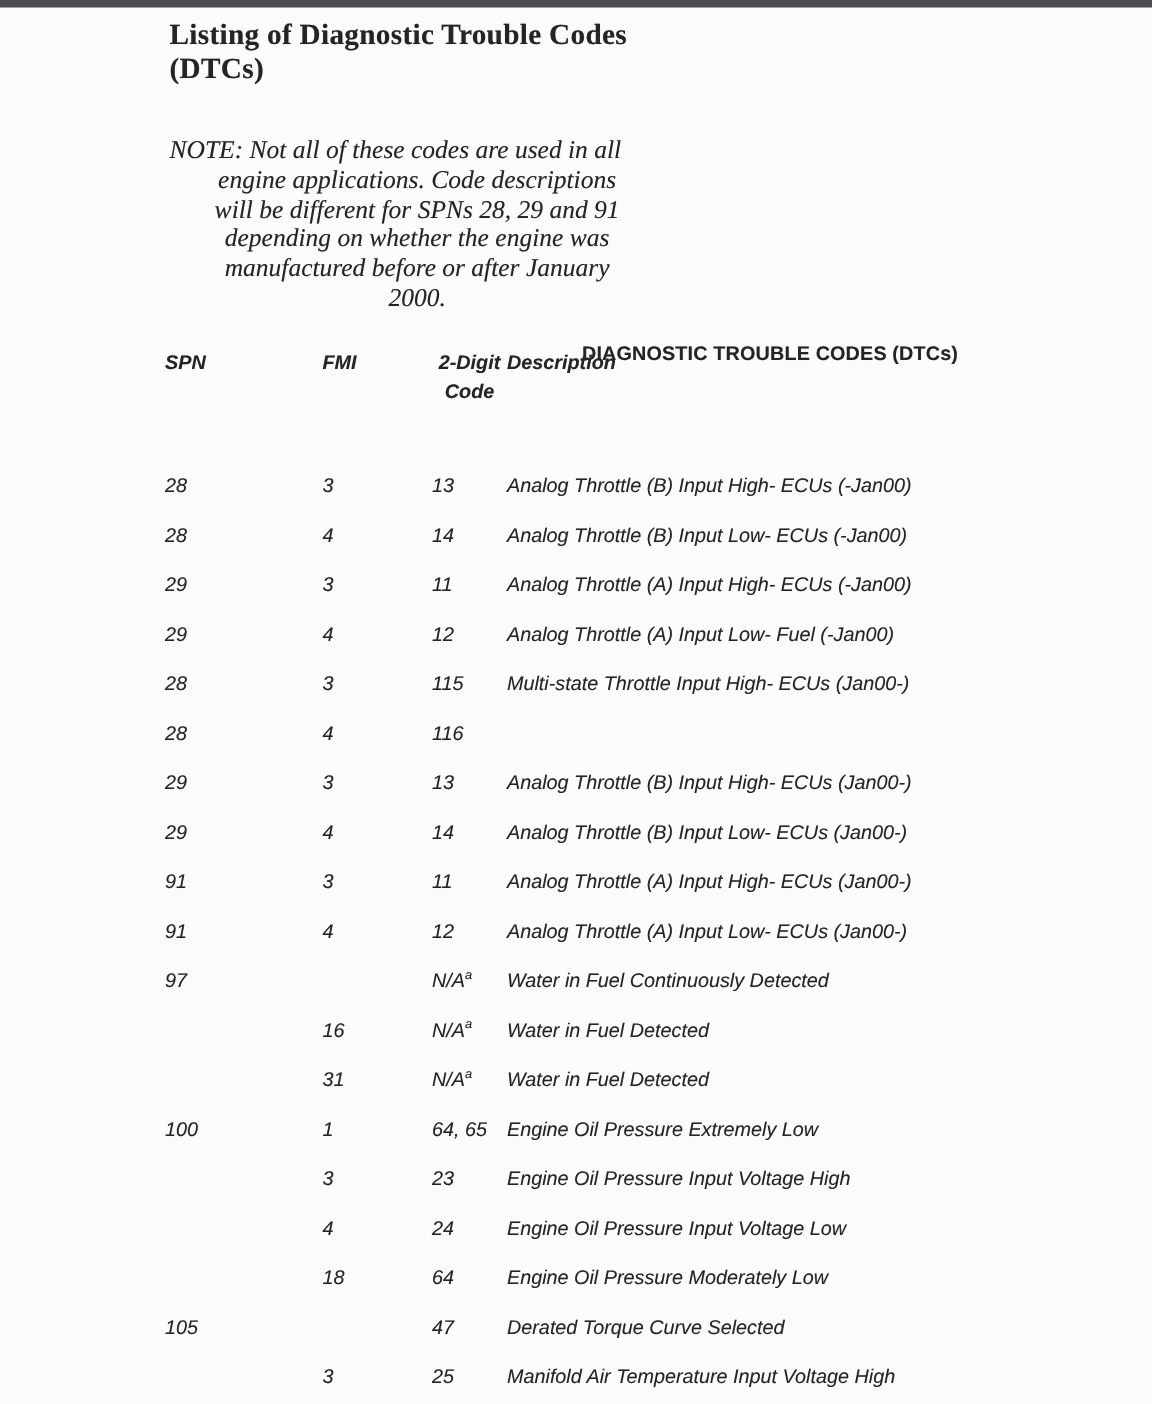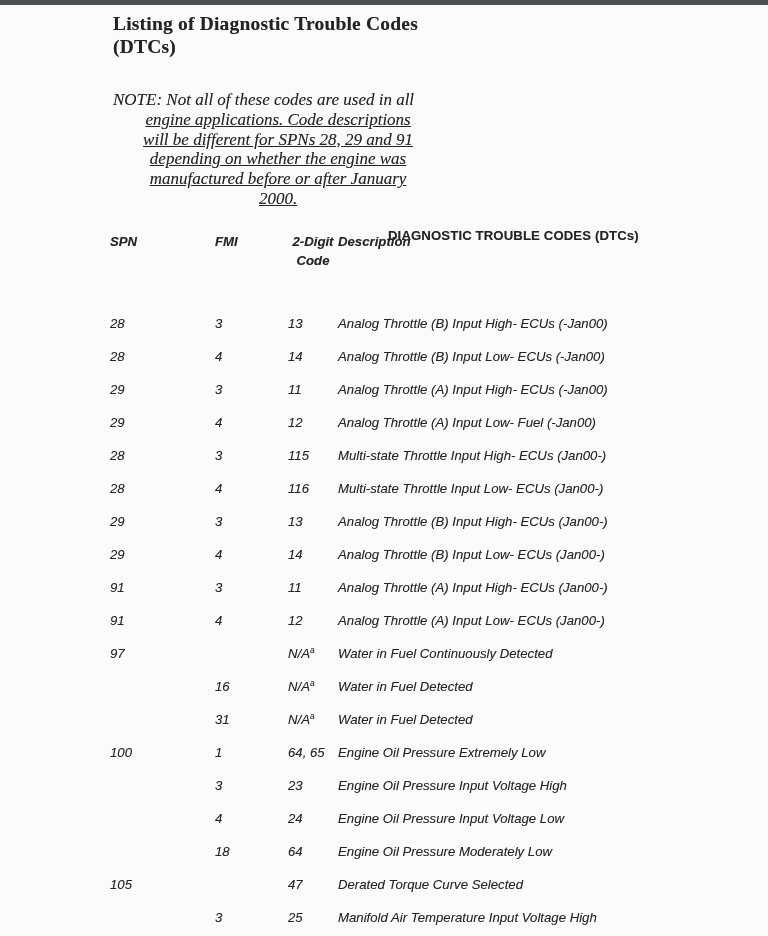--- a/index.html
+++ b/index.html
@@ -37,21 +37,21 @@
   .note {
     position: absolute;
     left: 113px; top: 90px;
     font-family: "Liberation Serif", "DejaVu Serif", serif;
     font-style: italic;
     font-size: 17px;
     line-height: 19.8px;
     text-shadow: 0 0 0.5px rgba(30,30,30,0.35);
     text-align: center;
   }
-  .note .cont { margin-left: 29px; text-decoration: underline; }
+  .note .cont { margin-left: 29px; }
 
   .table-caption {
     position: absolute;
     left: 388px; top: 195px;
     font-weight: bold;
     font-size: 13.2px;
     letter-spacing: 0.1px;
     text-shadow: 0 0 0.5px rgba(30,30,30,0.35);
     margin-top: 33px;
   }
@@ -156,21 +156,20 @@
     <div class="td td-spn">28</div>
     <div class="td td-fmi">3</div>
     <div class="td td-code">115</div>
     <div class="td td-desc">Multi-state Throttle Input High- ECUs (Jan00-)</div>
   </div>
 
   <div class="tr">
     <div class="td td-spn">28</div>
     <div class="td td-fmi">4</div>
     <div class="td td-code">116</div>
-    <div class="td td-desc">Multi-state Throttle Input Low- ECUs (Jan00-)</div>
   </div>
 
   <div class="tr">
     <div class="td td-spn">29</div>
     <div class="td td-fmi">3</div>
     <div class="td td-code">13</div>
     <div class="td td-desc">Analog Throttle (B) Input High- ECUs (Jan00-)</div>
   </div>
 
   <div class="tr">

